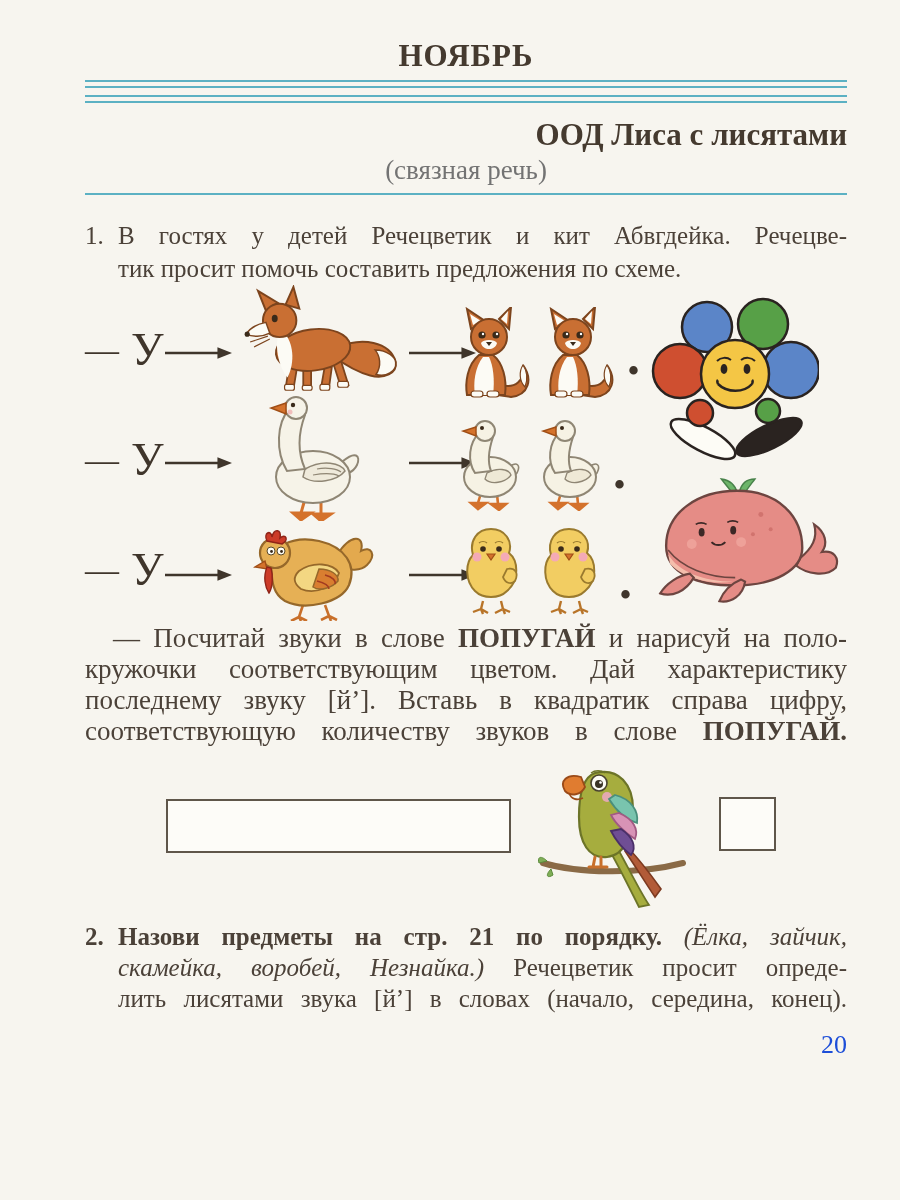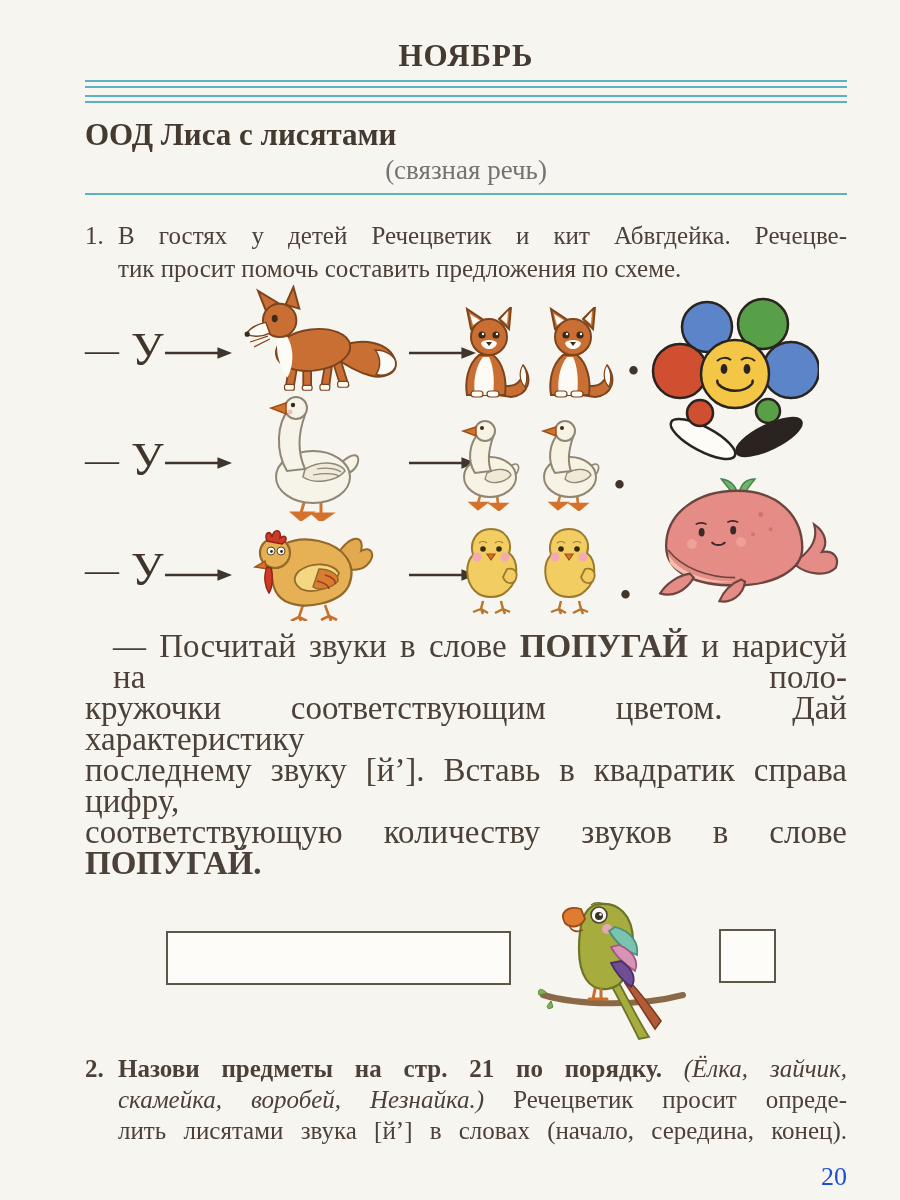--- a/index.html
+++ b/index.html
@@ -12,21 +12,21 @@
   .page{position:relative;width:804px;height:1200px;}
   .content{position:absolute;left:85px;top:0;width:762px;}
 
   .month{margin-top:38px;text-align:center;font-size:31px;font-weight:bold;
          letter-spacing:1px;color:#453a2f;line-height:36px;}
   .drule{margin-top:6px;height:4px;
          border-top:2px solid #5cb1c3;border-bottom:2px solid #5cb1c3;}
   .lesson-ref{margin-top:9px;font-size:25px;line-height:30px;color:#4b4138;}
   .drule2{margin-top:7px;height:4px;
          border-top:2px solid #5cb1c3;border-bottom:2px solid #5cb1c3;}
-  .title{margin-top:14px;text-align:left;font-size:31px;font-weight:bold;
+  .title{margin-top:14px;text-align:right;font-size:31px;font-weight:bold;
          color:#453a2f;line-height:36px;}
   .subtitle{margin-top:2px;text-align:center;font-size:27px;color:#737373;line-height:30px;}
   .srule{margin-top:8px;border-bottom:2px solid #5cb1c3;height:0;}
 
   .task{display:flex;font-size:25px;line-height:33px;}
   .task1{margin-top:24px;}
   .task2{margin-top:8px;font-size:25px;line-height:31px;}
   .task-num{width:33px;flex:none;}
   .task-body{flex:1;min-width:0;}
   .jl{text-align:justify;text-align-last:justify;}
@@ -35,21 +35,21 @@
 
   .scheme{position:relative;height:336px;margin-top:0;}
   .abs{position:absolute;}
   .row-label{display:flex;align-items:center;gap:12px;color:#3f352b;}
   .row-dash{font-size:34px;line-height:20px;}
   .row-letter{font-size:46px;line-height:46px;}
   .arrow{color:#3f352b;}
   .period{font-size:52px;font-weight:bold;color:#3f352b;line-height:0;display:block;}
   .babies{display:flex;align-items:flex-end;}
 
-  .para{margin-top:10px;font-size:33px;line-height:31px;}
+  .para{margin-top:2px;font-size:27px;line-height:31px;}
   .para .ind{padding-left:28px;}
 
   .answer-area{position:relative;height:162px;margin-top:4px;}
   .answer-strip{position:absolute;left:81px;top:48px;width:341px;height:50px;
       border:2px solid #5f564a;background:#fdfcf8;}
   .answer-square{position:absolute;left:634px;top:46px;width:53px;height:50px;
       border:2px solid #5f564a;background:#fdfcf8;}
   .parrot-wrap{position:absolute;left:452px;top:0px;}
 
   .footer{margin-top:16px;text-align:right;font-size:26px;color:#1d4ed8;}

